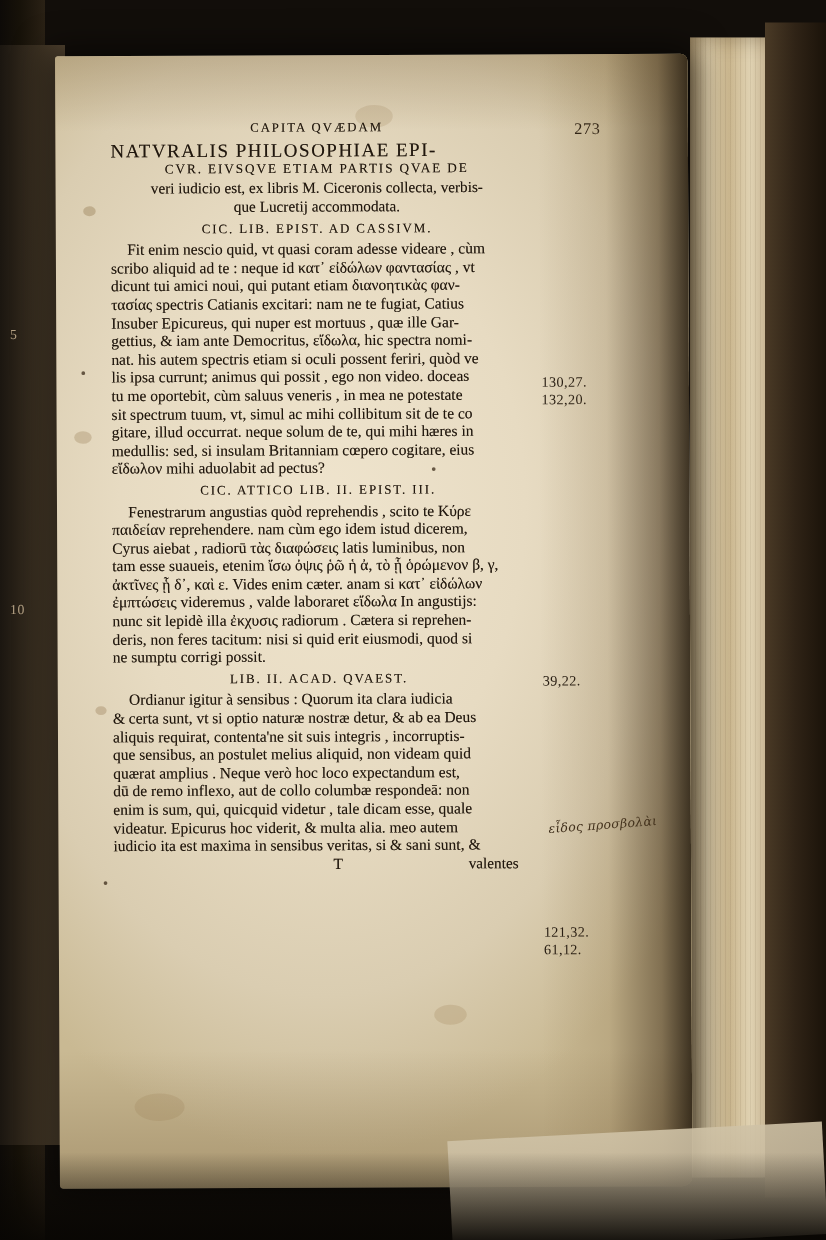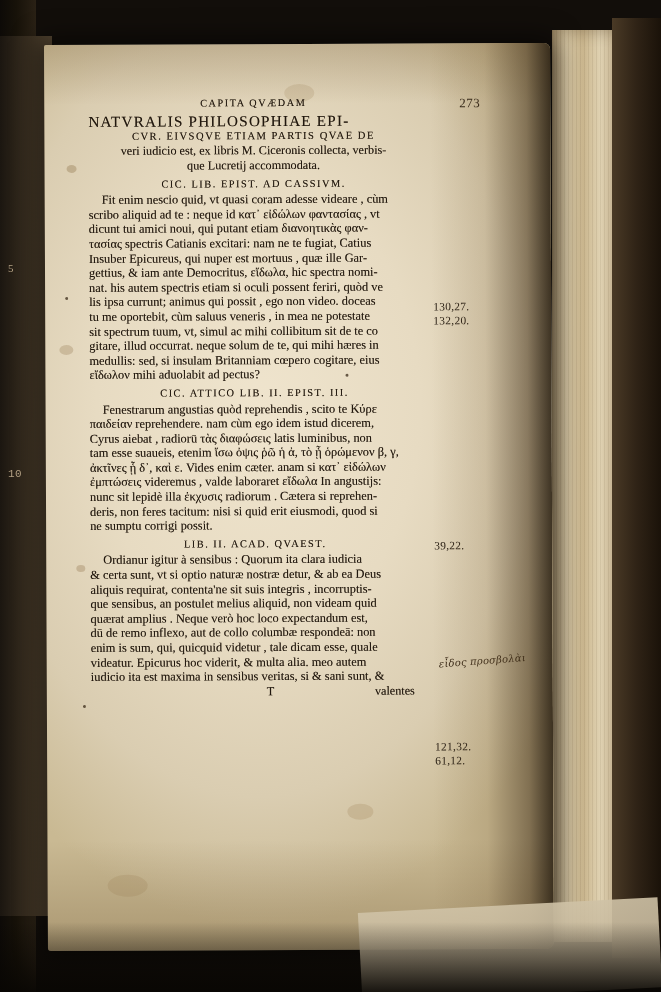--- a/index.html
+++ b/index.html
@@ -216,21 +216,21 @@
 </style>
 </head>
 <body>
 
 <div id="scan">
   <div class="backdrop"></div>
   <div class="left-edge"></div>
   <div class="left-page"></div>
 
   <div class="left-marks" style="top:262px;">5</div>
-  <div class="left-marks" style="top:468px;font-family:Liberation Mono, monospace;">10</div>
+  <div class="left-marks" style="top:482px;">10</div>
 
   <div class="fore-edge">
     <div class="fore-lines"></div>
   </div>
   <div class="cover"></div>
 
   <div class="page">
 
     <div class="stain" style="left:22px;top:120px;width:10px;height:8px;background:rgba(120,85,40,.28);"></div>
     <div class="stain" style="left:14px;top:300px;width:14px;height:10px;background:rgba(120,85,40,.22);"></div>

